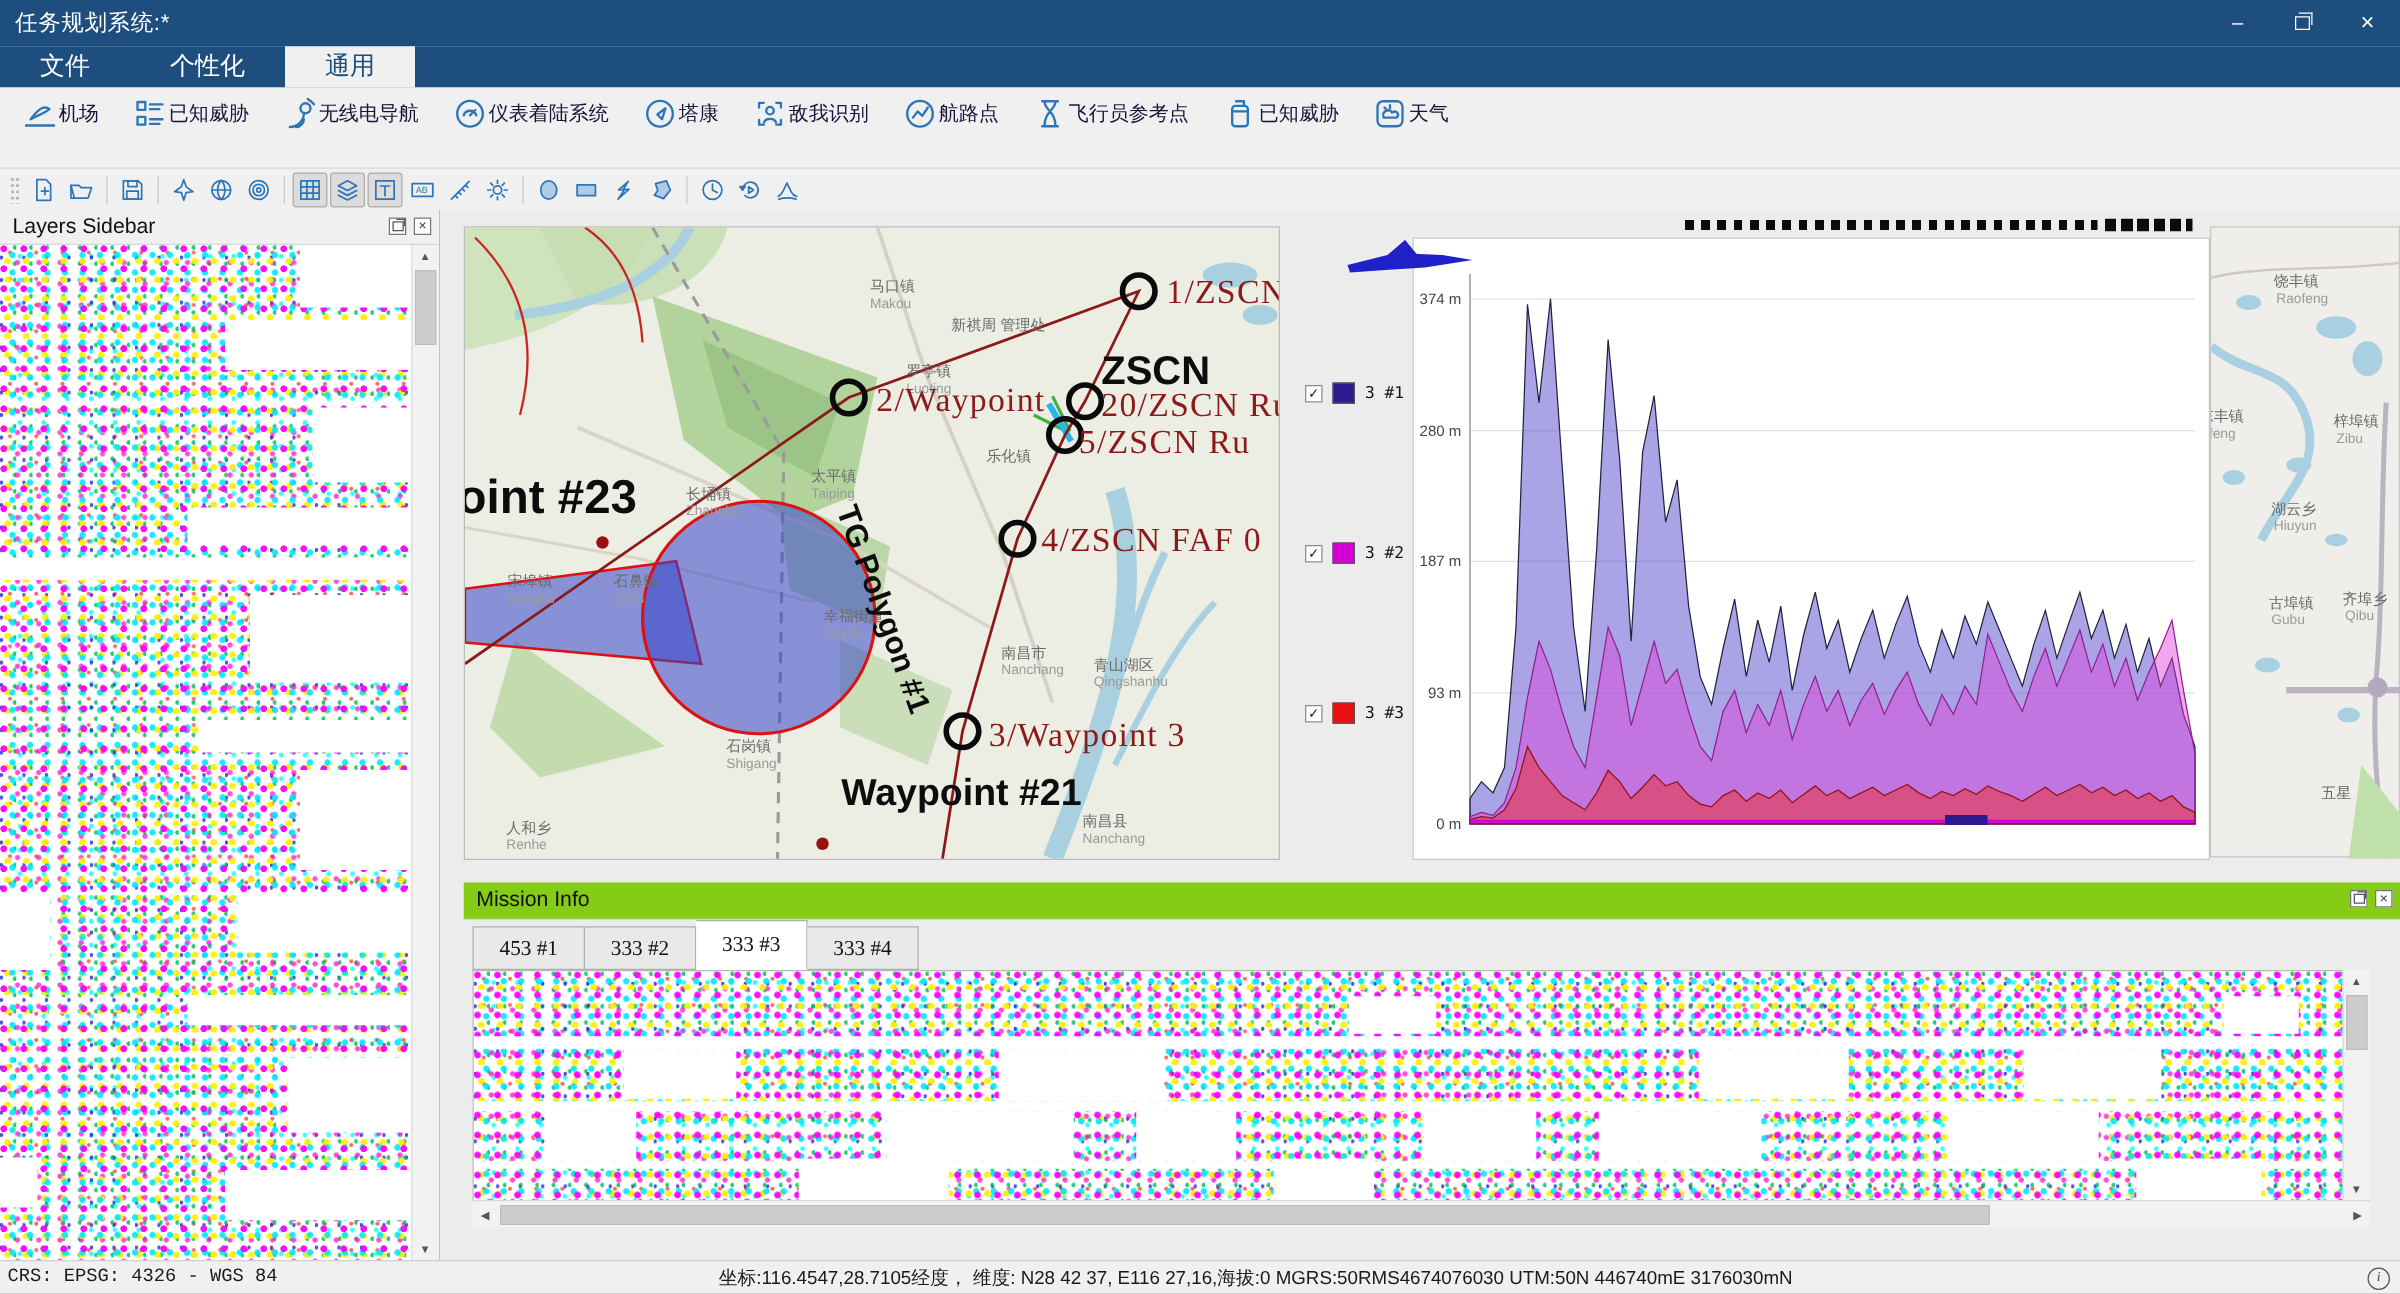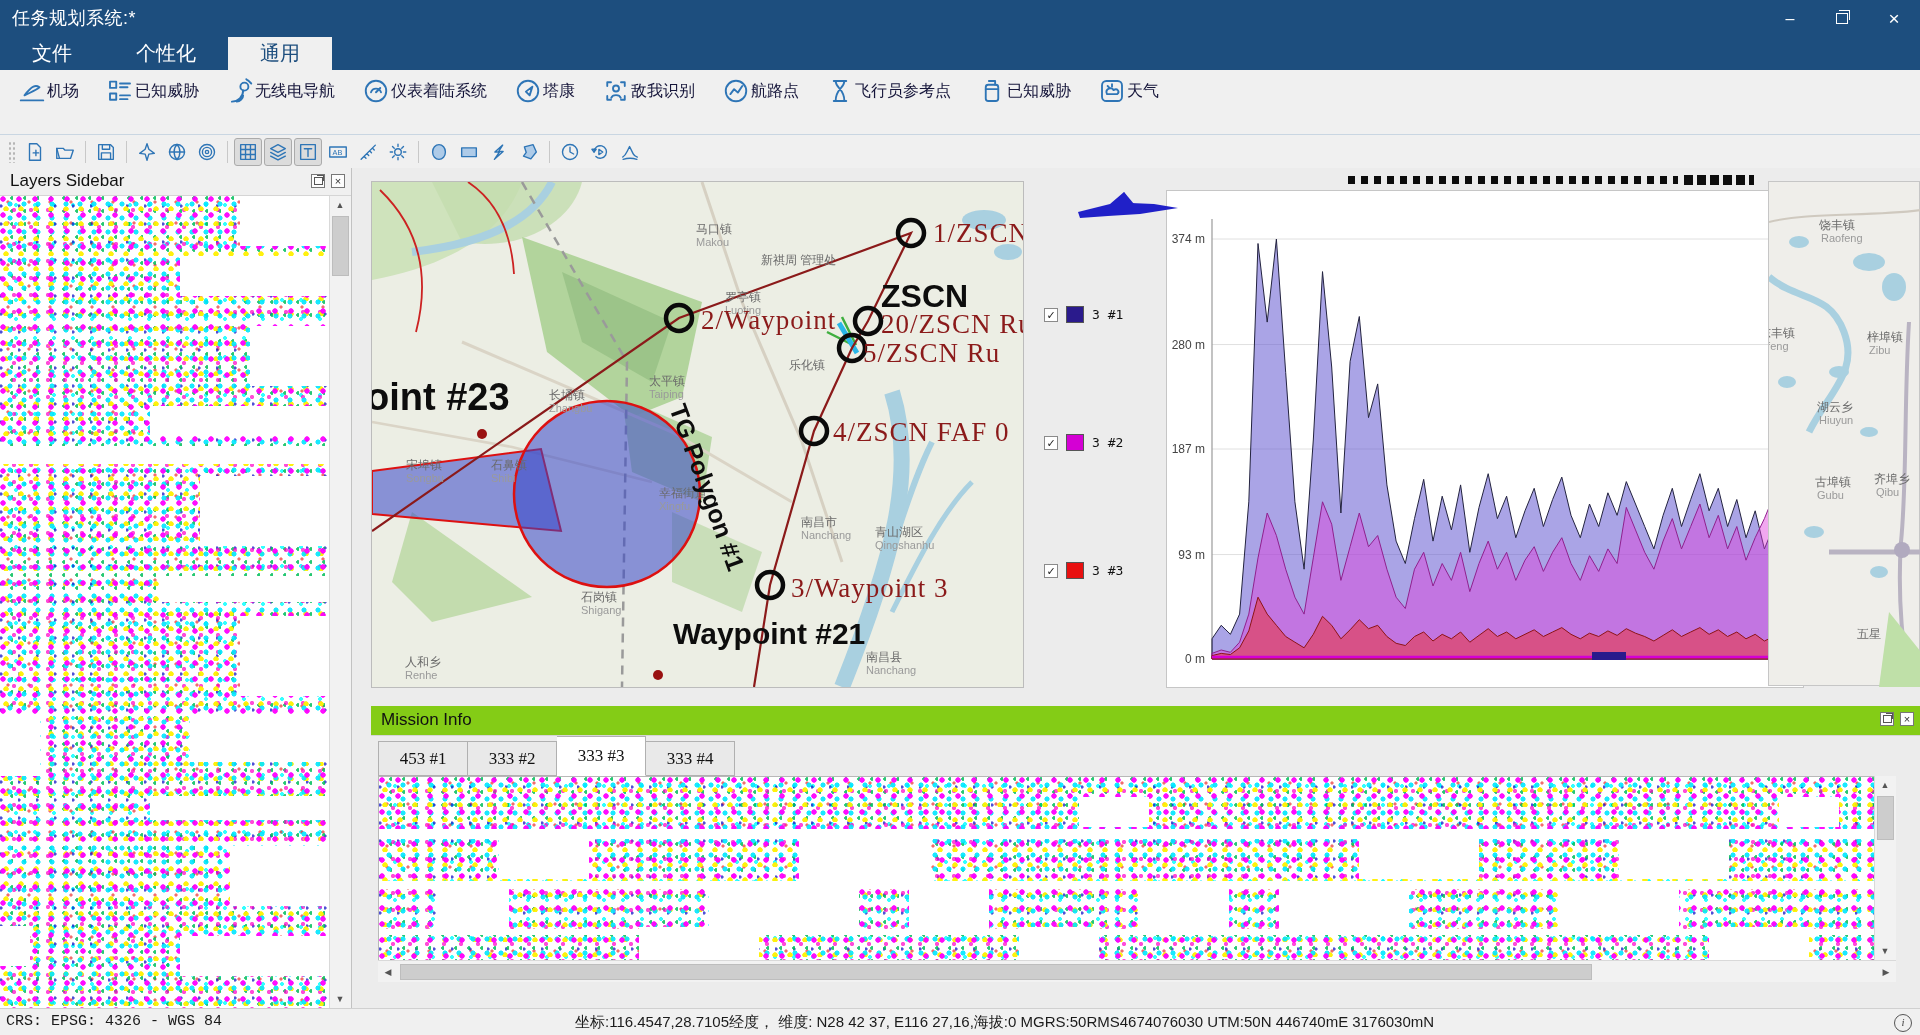--- a/index.html
+++ b/index.html
@@ -47,21 +47,21 @@
     background-size:16px 16px,14px 14px,15px 15px,17px 17px,13px 13px,18px 18px,21px 21px,19px 19px;}
   .sidebar-noise{position:absolute;left:0;top:28px;width:328px;height:812px;}
   .wp{position:absolute;background:#fff;}
   
   .vscroll{position:absolute;background:#f2f2f2;border-left:1px solid #d9d9d9;box-sizing:border-box;}
   .hscroll{position:absolute;background:#f2f2f2;border-top:1px solid #d9d9d9;box-sizing:border-box;}
   .sb-arrow{position:absolute;width:20px;height:18px;display:flex;align-items:center;justify-content:center;font-size:9px;color:#555;background:#f2f2f2;}
   .sb-thumb{position:absolute;background:#cdcdcd;border:1px solid #bdbdbd;box-sizing:border-box;}
   
   .mapwrap{position:absolute;left:371px;top:181px;width:651px;height:505px;background:#eceee4;border:1px solid #bcbcbc;box-sizing:content-box;}
-  .chartpanel{position:absolute;left:1130px;top:190px;width:636px;height:496px;background:#fff;border:1px solid #c6c6c6;margin-left:36px;}
+  .chartpanel{position:absolute;left:1130px;top:190px;width:636px;height:496px;background:#fff;border:1px solid #c6c6c6;}
   .legend-row{position:absolute;display:flex;align-items:center;gap:8px;}
   .cb{width:14px;height:14px;background:#fff;border:1px solid #8a8a8a;font-size:11px;line-height:13px;text-align:center;color:#222;box-sizing:border-box;}
   .swatch{width:18px;height:17px;border:1px solid #555;box-sizing:border-box;}
   .legend-lbl{font-size:13px;color:#111;font-family:"DejaVu Sans Mono",monospace;}
   .garble{position:absolute;left:1348px;top:176px;width:330px;height:8px;
     background-image:repeating-linear-gradient(90deg,#0c0c0c 0 7px,transparent 7px 13px);}
   .garble2{position:absolute;left:1684px;top:175px;width:70px;height:10px;
     background-image:repeating-linear-gradient(90deg,#0c0c0c 0 9px,transparent 9px 13px);}
   .rightmap{position:absolute;left:1768px;top:181px;width:152px;height:505px;background:#efeeea;border:1px solid #c6c6c6;box-sizing:border-box;}
   

